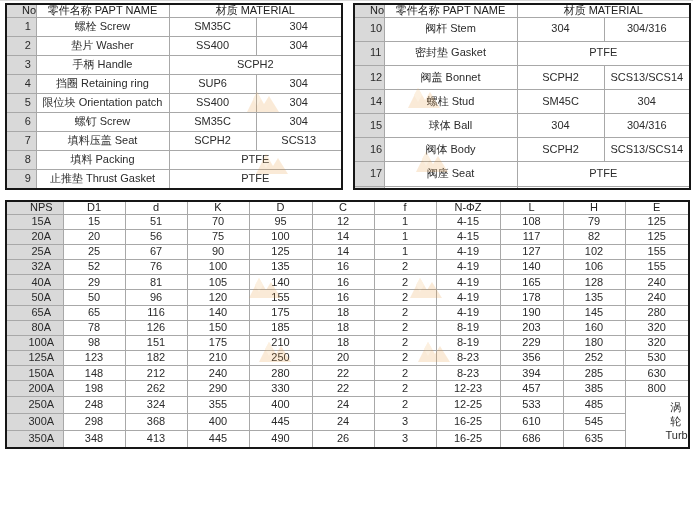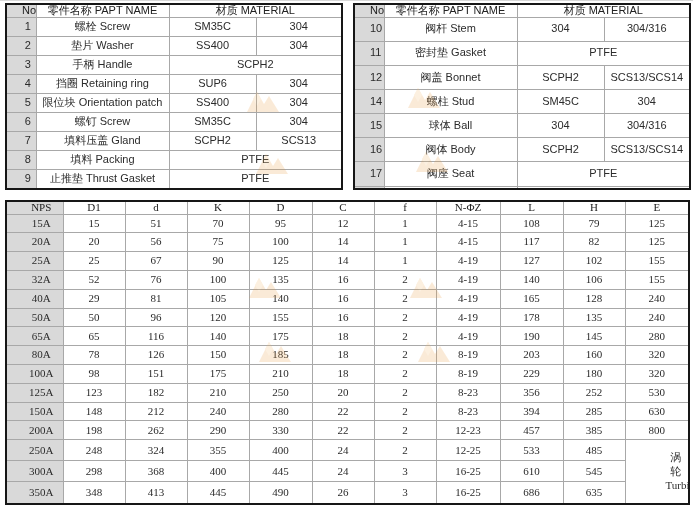--- a/index.html
+++ b/index.html
@@ -15,21 +15,21 @@
   td,th{
     border:1px solid #a8a8a8;
     font-size:11px;font-weight:normal;line-height:1.05;
     text-align:center;vertical-align:middle;
     padding:0 2px;overflow:hidden;white-space:nowrap;
   }
   th{font-weight:normal;color:#222;}
   .gray{background:#d9d9d9;padding-left:15px;}
   #parts-left{left:5px;top:3px;width:336px;height:187px;}
   #parts-right{left:353px;top:3px;width:336px;height:187px;}
-  #dims-table{left:5px;top:200px;width:683px;height:305px;font-family:Liberation Serif, serif;}
+  #dims-table{left:5px;top:200px;width:683px;height:249px;}
   .turbine-cell{white-space:normal;line-height:1.25;padding-left:40px;}
 
   .wm{position:absolute;opacity:0.20;pointer-events:none;}
   .wm svg{display:block;}
 </style>
 </head>
 <body>
 
 <div class="topline"></div>
 
@@ -78,21 +78,21 @@
         <td>304</td>
       </tr>
       <tr>
         <td class="gray">6</td>
         <td>螺钉 Screw</td>
         <td>SM35C</td>
         <td>304</td>
       </tr>
       <tr>
         <td class="gray">7</td>
-        <td>填料压盖 Gland</td>
+        <td>填料压盖 Seat</td>
         <td>SCPH2</td>
         <td>SCS13</td>
       </tr>
       <tr>
         <td class="gray">8</td>
         <td>填料 Packing</td>
         <td colspan="2">PTFE</td>
       </tr>
       <tr>
         <td class="gray">9</td>

